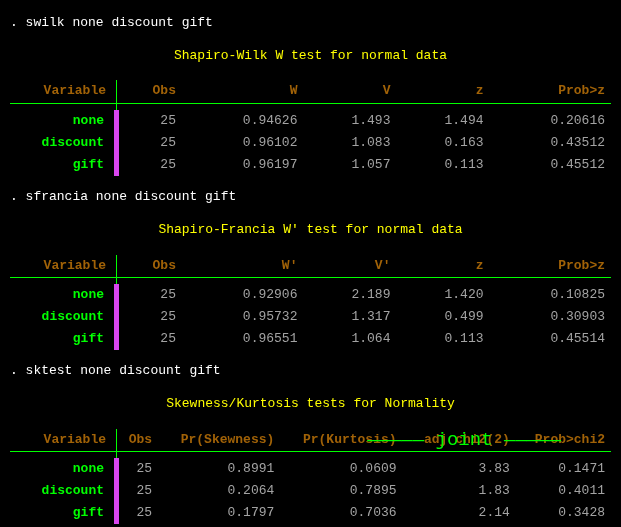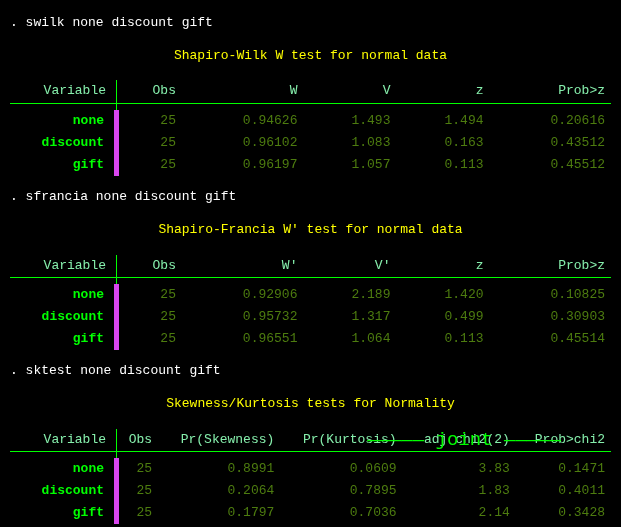--- a/index.html
+++ b/index.html
@@ -10,22 +10,22 @@
       margin: 0;
       padding: 6px 10px;
       width: 601px;
       line-height: 1.4;
     }
     .cmd { color: #fff; margin: 8px 0; }
     .title { color: #ff0; text-align: center; margin: 15px 0; }
     table { border-collapse: collapse; width: 100%; margin: 2px 0 12px; }
     th, td { padding: 2px 6px; text-align: right; white-space: nowrap; }
     th.var, td.var { text-align: right; padding-right: 10px; }
-    th { color: #86efac; font-weight: normal; }
-    td { color: #4d7c0f; }
+    th { color: #a16207; font-weight: bold; }
+    td { color: #a3a3a3; }
     td.var { color: #0f0; }
     .hdr-row th { border-bottom: 1px solid #0f0; }
     .hdr-row th.var { border-right: 1px solid #0f0; }
     .body-row td.var { border-right: 5px solid #d946ef; font-weight: bold; }
     .gap-row td { border-right: none; height: 6px; padding: 0; }
     .gap-row td.var { border-right: 1px solid #0f0; }
     .joint-wrap { position: relative; }
     .joint-label { position: absolute; right: 50px; top: -2px; color: #0f0; font-size: 19px; }
     .joint-line-l, .joint-line-r { color: #0f0; }
   </style>

